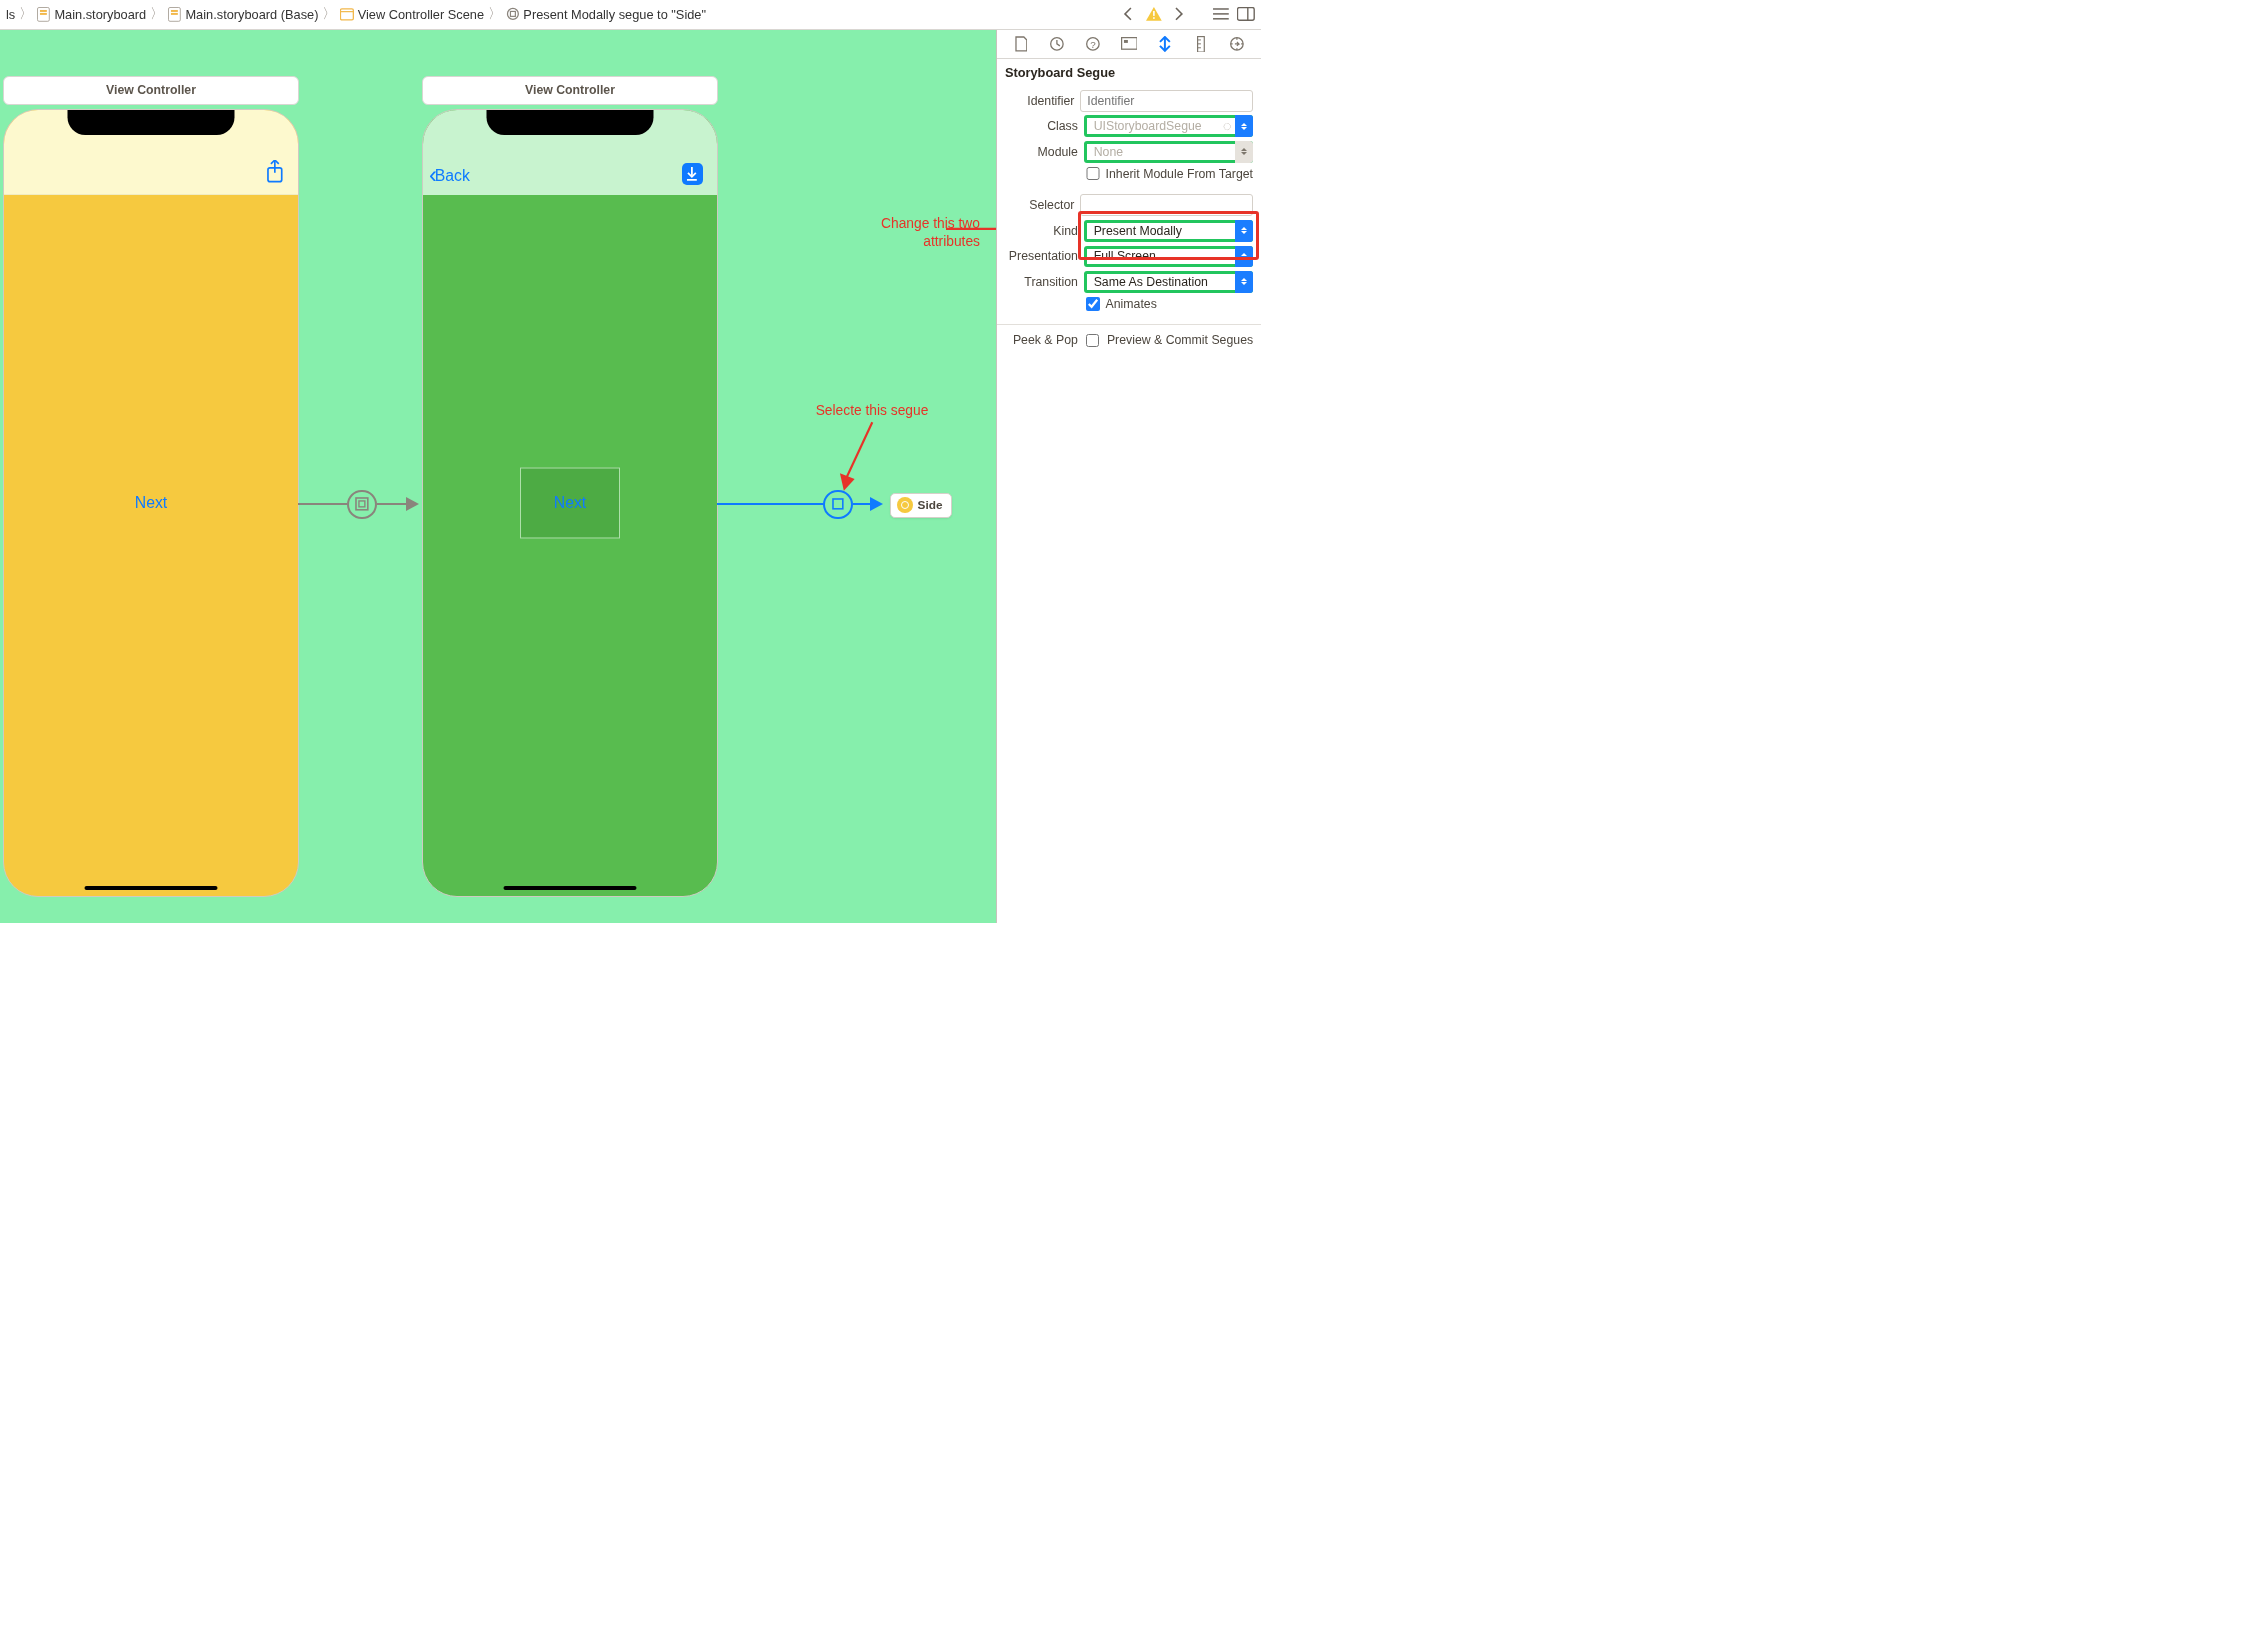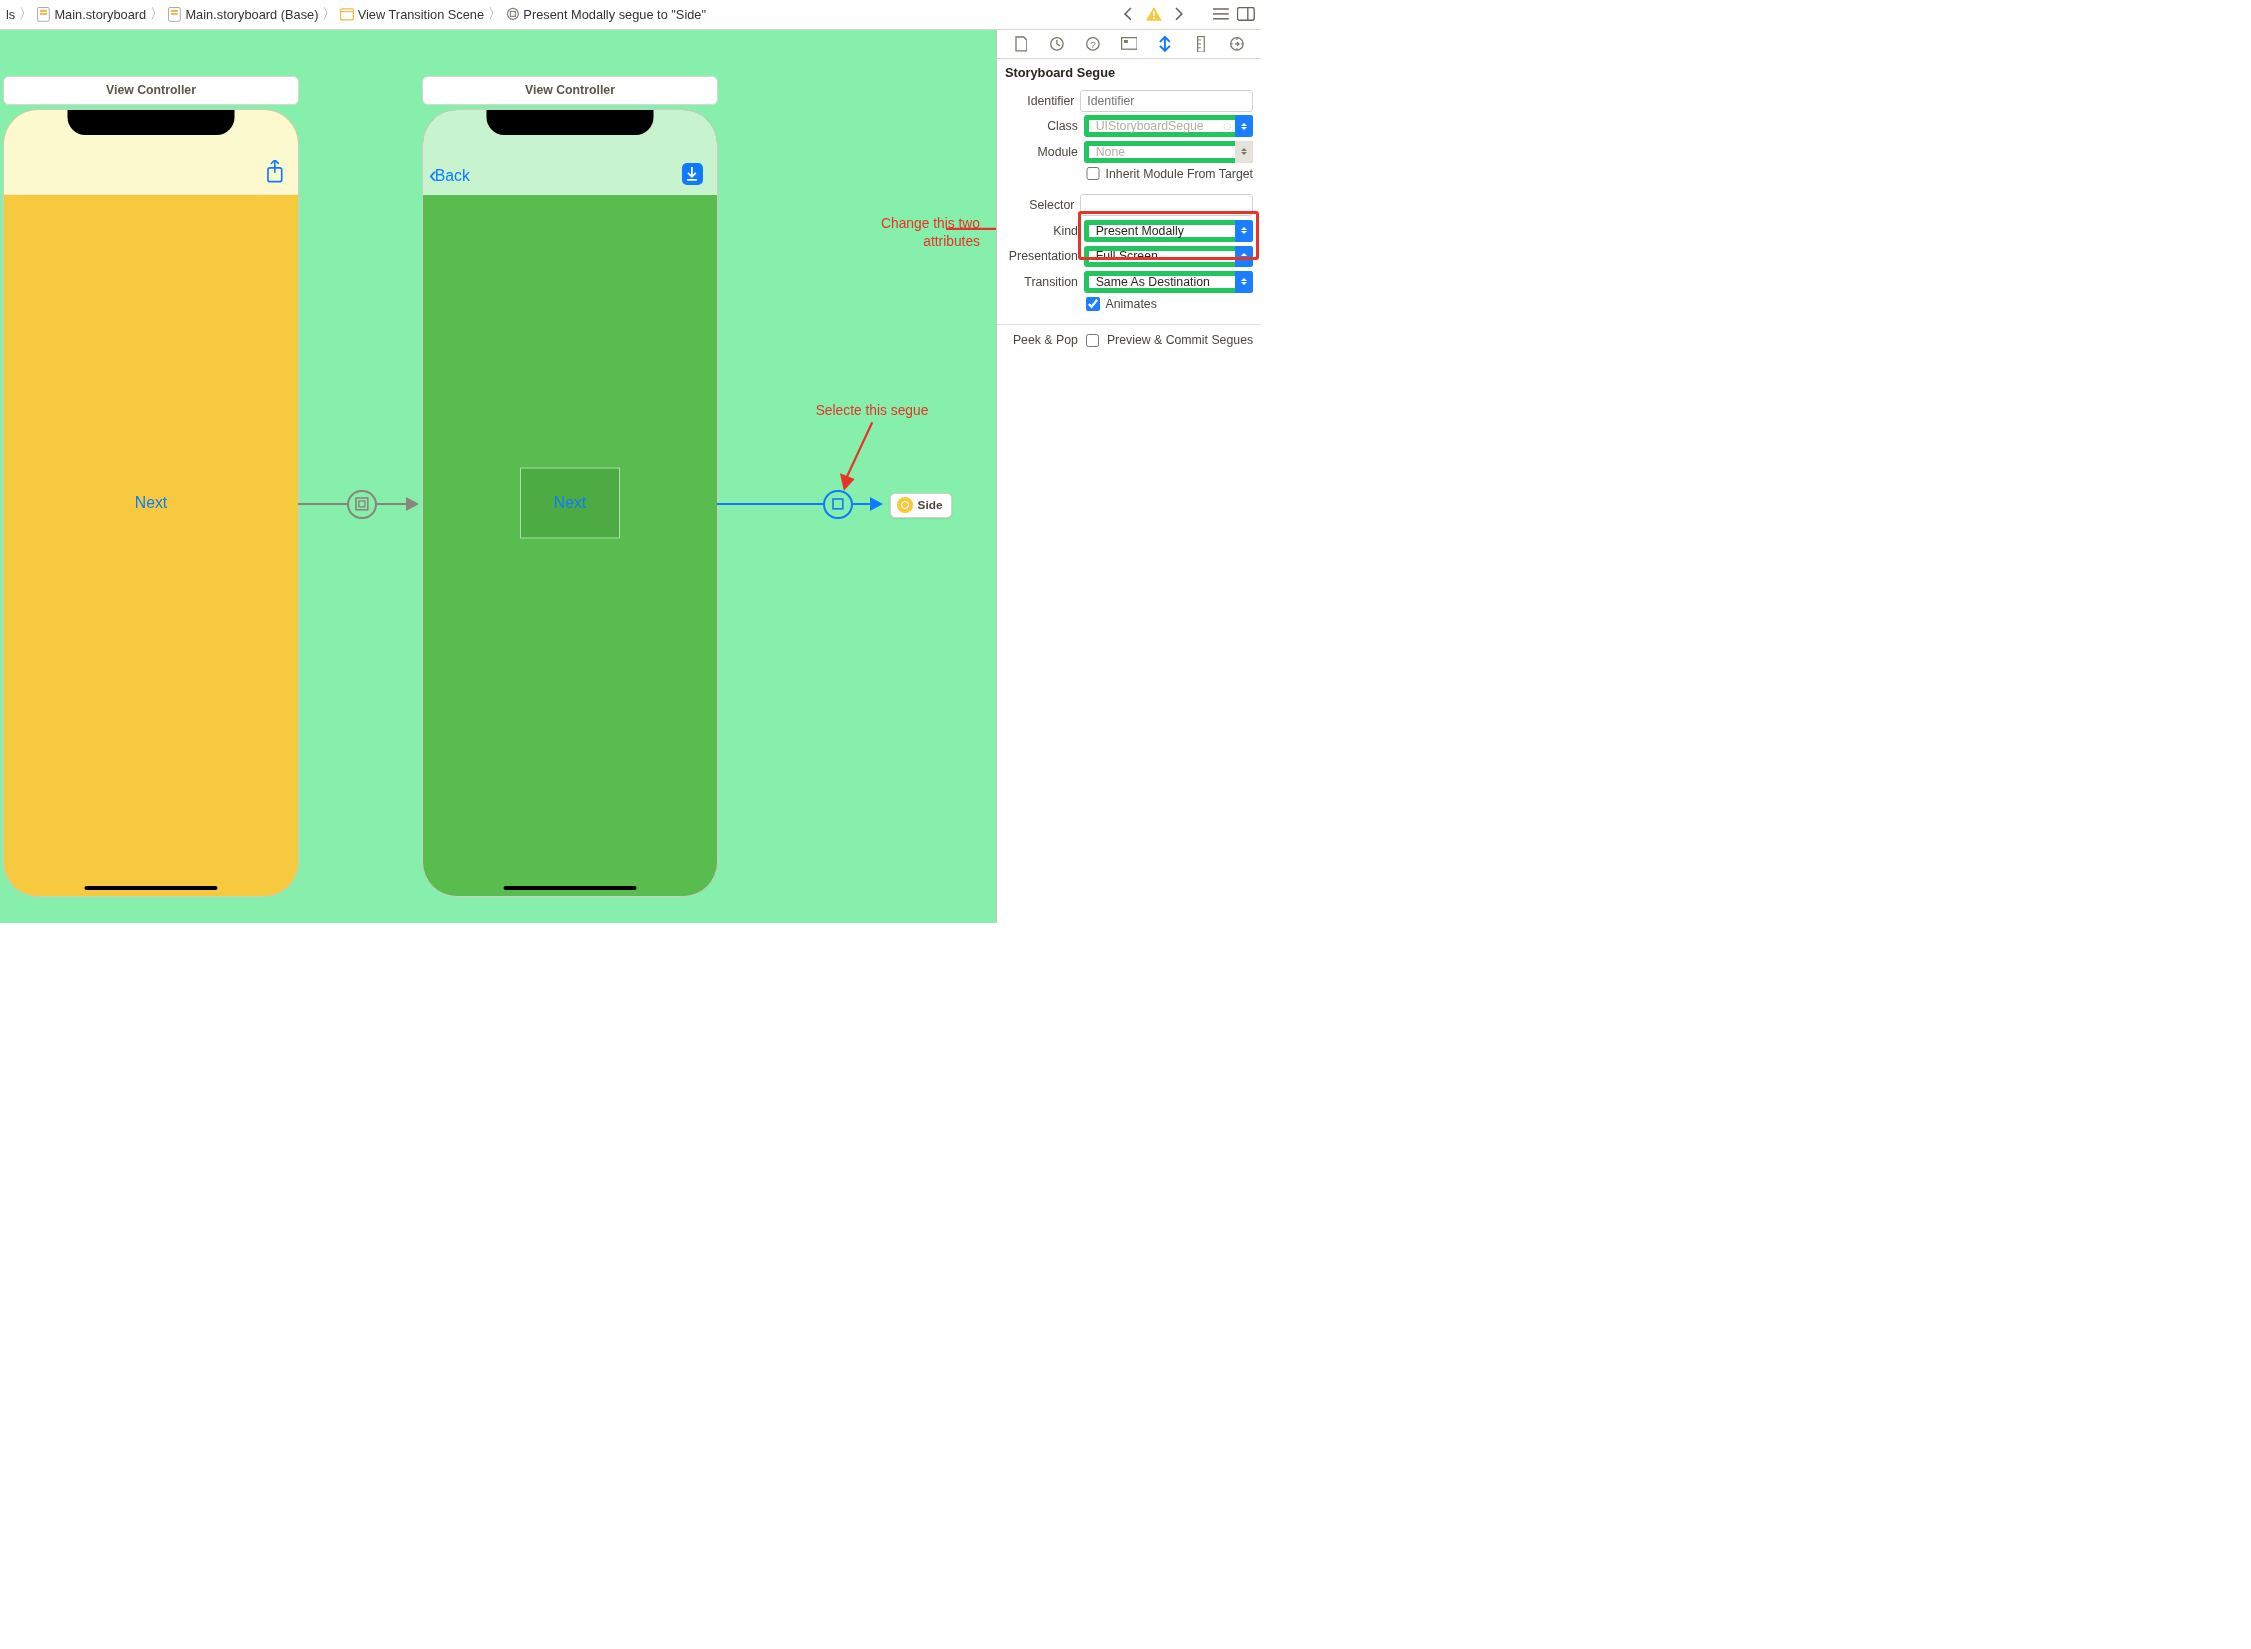--- a/index.html
+++ b/index.html
@@ -101,21 +101,21 @@
   .insp-section-title { font-weight:700; font-size:12.8px; padding:5.9px 7.9px 3.9px; color:#2b261f; }
   .insp-body { padding:2px 7.9px 11.8px; border-bottom:1px solid #e2dfda; }
   .field-row { display:flex; align-items:center; margin:3.9px 0; gap:5.9px; }
   .field-label { width:73px; text-align:right; font-size:12.3px; color:#4c463e; }
   .text-input {
     flex:1; height:21.7px; border:1px solid #d5d0c9; border-radius:3px; padding:0 5.9px;
     font-size:12.3px; color:#4c463e; background:#fff;
   }
   .select-wrap { flex:1; position:relative; }
   .select {
-    width:100%; height:21.7px; border:5px solid #22c55e; border-radius:3px;
+    width:100%; height:21.7px; border:3px solid #22c55e; border-radius:3px;
     background:#fff; padding:0 21.7px 0 6.9px; font-size:12.3px; color:#2b261f;
     display:flex; align-items:center;
   }
   .select.disabled { color:#b4aea4; }
   .select-arrow {
     position:absolute; right:0; top:0; width:17.7px; height:21.7px;
     background:#1b7dff; border-top-right-radius:3px; border-bottom-right-radius:3px;
     display:flex; flex-direction:column; align-items:center; justify-content:center; gap:1px;
   }
   .select-arrow.gray { background:#e6e2dc; }
@@ -164,21 +164,21 @@
       <span>Main.storyboard (Base)</span>
     </span>
     <span class="crum-arrow">〉</span>
     <span class="crumb">
       <span class="crumb-icon">
         <svg width="14.8" height="12.8" viewBox="0 0 15 13">
             <rect x="0.5" y="0.5" width="14" height="12" rx="1.5" fill="none" stroke="#f2b84b" stroke-width="1.4"></rect>
             <line x1="0.5" y1="3.5" x2="14.5" y2="3.5" stroke="#f2b84b" stroke-width="1.3"></line>
           </svg>
       </span>
-      <span>View Transition Scene</span>
+      <span>View Controller Scene</span>
     </span>
     <span class="crum-arrow">〉</span>
     <span class="crumb">
       <span class="crumb-icon">
         <svg width="13.8" height="13.8" viewBox="0 0 14 14">
             <circle cx="7" cy="7" r="5.5" fill="none" stroke="#8a847c" stroke-width="1.3"></circle>
             <rect x="4.5" y="4.5" width="5" height="5" fill="none" stroke="#8a847c" stroke-width="1.2"></rect>
           </svg>
       </span>
       <span>Present Modally segue to "Side"</span>

